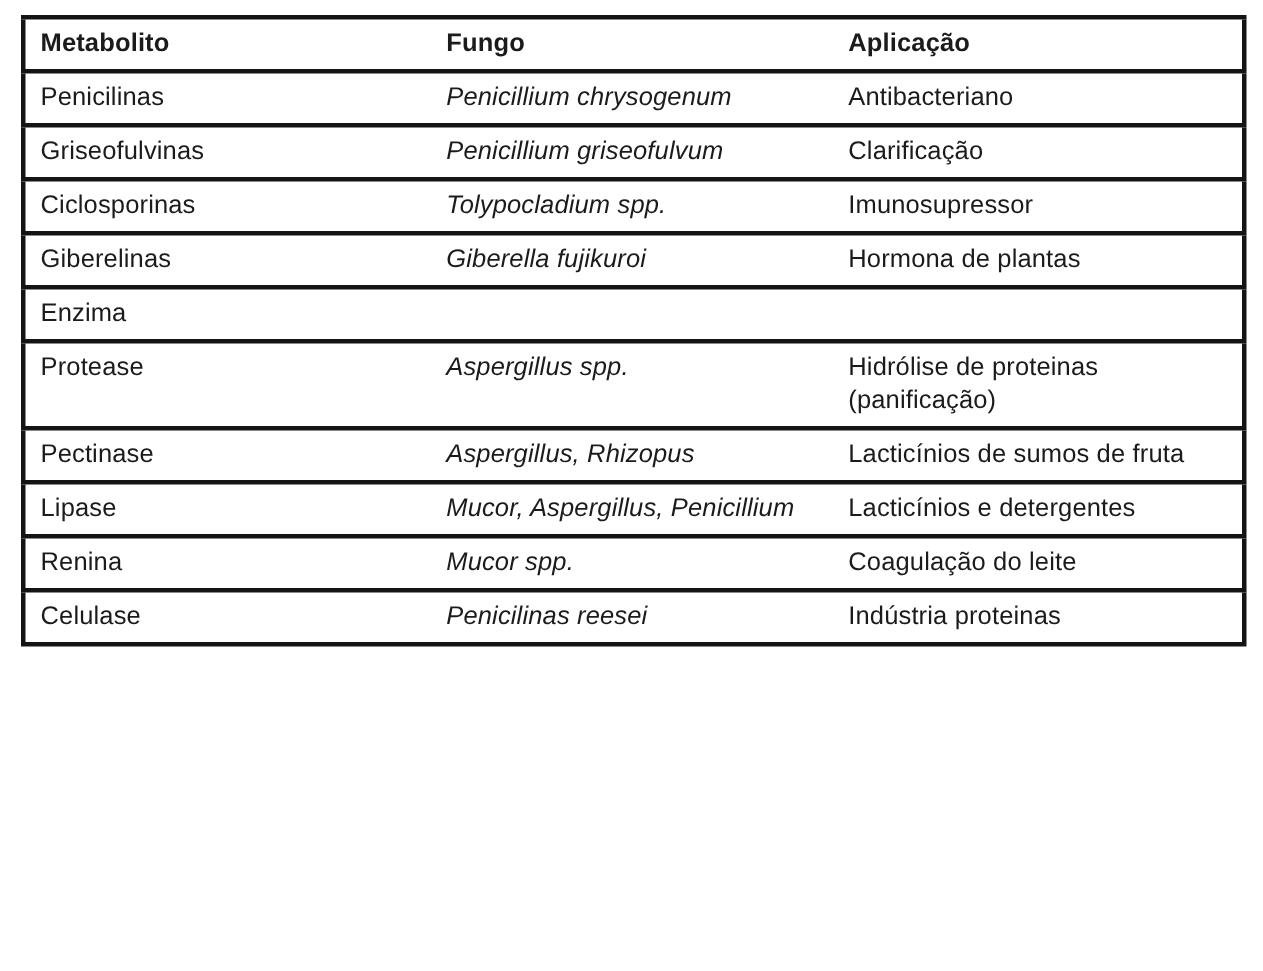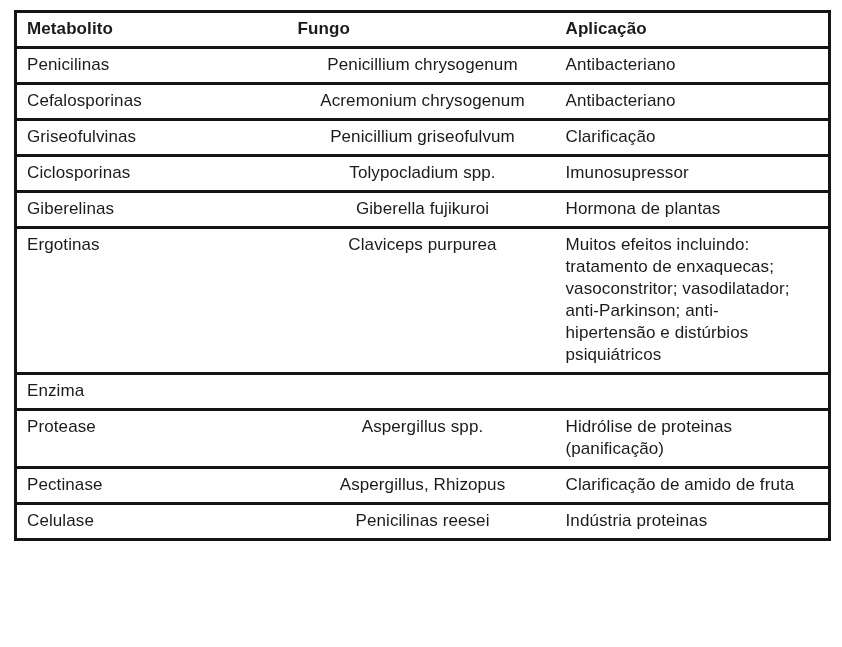--- a/index.html
+++ b/index.html
@@ -36,21 +36,21 @@
     font-size: 17px;
     line-height: 22px;
     color: #1b1b1b;
     letter-spacing: 0.1px;
     overflow: hidden;
   }
   th {
     font-weight: bold;
   }
   td.fungus-cell {
-    text-align: center;
+    font-style: italic;
   }
   td.application-cell {
     white-space: pre-line;
   }
 </style>
 </head>
 <body>
 
 <div class="page">
   <table class="metabolites">
@@ -66,62 +66,57 @@
         <th>Aplicação</th>
       </tr>
     </thead>
     <tbody id="table-body">
         <tr>
           <td class="metabolite-cell">Penicilinas</td>
           <td class="fungus-cell">Penicillium chrysogenum</td>
           <td class="application-cell">Antibacteriano</td>
         </tr>
         <tr>
-          <td class="metabolite-cell">Cefalosporinas</td>
-          <td class="fungus-cell">Acremonium chrysogenum</td>
-          <td class="application-cell">Antibacteriano</td>
-        </tr>
-        <tr>
           <td class="metabolite-cell">Griseofulvinas</td>
           <td class="fungus-cell">Penicillium griseofulvum</td>
           <td class="application-cell">Clarificação</td>
         </tr>
         <tr>
           <td class="metabolite-cell">Ciclosporinas</td>
           <td class="fungus-cell">Tolypocladium spp.</td>
           <td class="application-cell">Imunosupressor</td>
         </tr>
         <tr>
           <td class="metabolite-cell">Giberelinas</td>
           <td class="fungus-cell">Giberella fujikuroi</td>
           <td class="application-cell">Hormona de plantas</td>
         </tr>
         <tr>
-          <td class="metabolite-cell">Ergotinas</td>
-          <td class="fungus-cell">Claviceps purpurea</td>
-          <td class="application-cell">Muitos efeitos incluindo:
-tratamento de enxaquecas;
-vasoconstritor; vasodilatador;
-anti-Parkinson; anti-
-hipertensão e distúrbios
-psiquiátricos</td>
-        </tr>
-        <tr>
           <td colspan="3">Enzima</td>
         </tr>
         <tr>
           <td class="metabolite-cell">Protease</td>
           <td class="fungus-cell">Aspergillus spp.</td>
           <td class="application-cell">Hidrólise de proteinas
 (panificação)</td>
         </tr>
         <tr>
           <td class="metabolite-cell">Pectinase</td>
           <td class="fungus-cell">Aspergillus, Rhizopus</td>
-          <td class="application-cell">Clarificação de amido de fruta</td>
+          <td class="application-cell">Lacticínios de sumos de fruta</td>
+        </tr>
+        <tr>
+          <td class="metabolite-cell">Lipase</td>
+          <td class="fungus-cell">Mucor, Aspergillus, Penicillium</td>
+          <td class="application-cell">Lacticínios e detergentes</td>
+        </tr>
+        <tr>
+          <td class="metabolite-cell">Renina</td>
+          <td class="fungus-cell">Mucor spp.</td>
+          <td class="application-cell">Coagulação do leite</td>
         </tr>
         <tr>
           <td class="metabolite-cell">Celulase</td>
           <td class="fungus-cell">Penicilinas reesei</td>
           <td class="application-cell">Indústria proteinas</td>
         </tr>
       </tbody>
   </table>
 </div>
 

